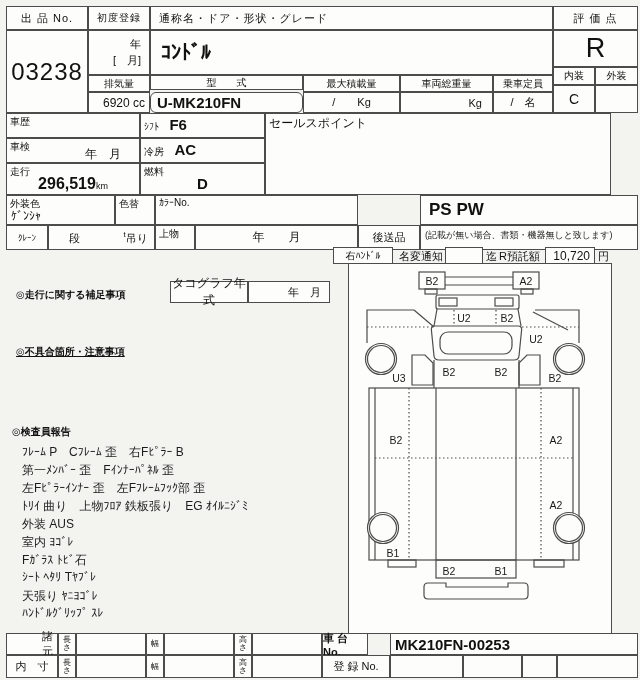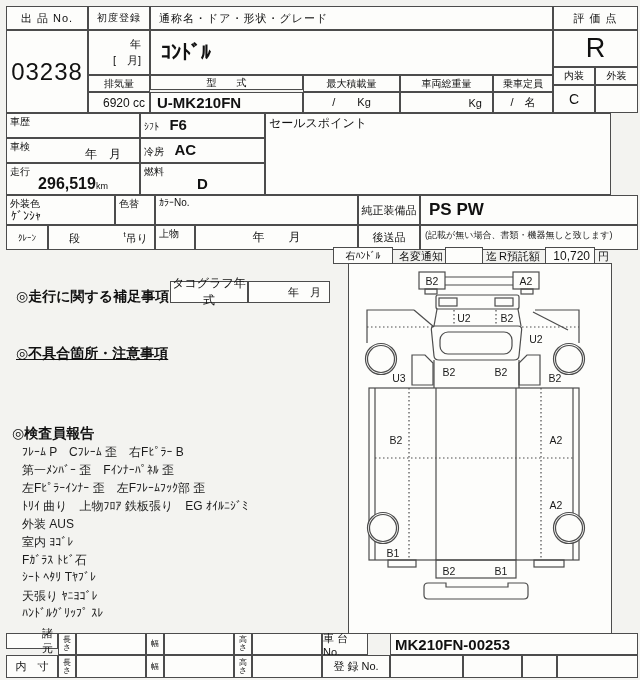--- a/index.html
+++ b/index.html
@@ -4,24 +4,24 @@
 <style>
   html,body{margin:0;padding:0;}
   body{width:640px;height:680px;background:#e9e9e6;font-family:"Liberation Sans","DejaVu Sans",sans-serif;color:#111;}
   .sheet{position:relative;width:640px;height:680px;background:#f3f3f0;overflow:hidden;}
   .cell{position:absolute;box-sizing:border-box;border:1px solid #4c4c4c;background:#fdfdfb;}
   .free{position:absolute;box-sizing:border-box;}
   .cen{display:flex;align-items:center;justify-content:center;}
   .hdr{font-size:11px;letter-spacing:1px;}
   .corner{position:absolute;top:1px;left:3px;font-size:10px;letter-spacing:0;}
   .pre{white-space:pre-line;}
-  .val-big{font-size:15px;font-weight:600;}
+  .val-big{font-size:15px;font-weight:600;border-radius:6px;}
   .inline-lab{font-size:10px;margin-right:6px;}
   .report-line{position:absolute;left:22px;font-size:12px;color:#1c1c1c;white-space:pre;}
-  .heading{font-size:14px;font-weight:600;color:#111;}
+  .heading{font-size:10px;font-weight:600;color:#111;}
   svg text{font-family:"Liberation Sans","DejaVu Sans",sans-serif;font-size:10.5px;fill:#1a1a1a;}
   .sup{font-size:8px;vertical-align:top;line-height:8px;}
   .tiny{font-size:8px;line-height:8px;}
 </style>
 </head>
 <body>
 
 <div class="sheet">
 
   <div class="cell cen hdr" style="left:6px;top:6px;width:82px;height:24px;">出 品 No.</div>
@@ -100,21 +100,20 @@
   </div>
   <div class="cell" style="left:155px;top:225px;width:40px;height:25px;">
     <span class="corner">上物</span>
   </div>
   <div class="cell cen" style="left:195px;top:225px;width:163px;height:25px;font-size:12px;">年　　月</div>
 
   <div class="cell" style="left:265px;top:113px;width:346px;height:82px;">
     <span class="corner" style="font-size:12px;">セールスポイント</span>
     <span></span>
   </div>
-  <div class="cell cen" style="left:358px;top:195px;width:62px;height:30px;font-size:11px;">純正装備品</div>
   <div class="cell" style="left:420px;top:195px;width:218px;height:30px;display:flex;align-items:center;padding-left:8px;font-size:17px;font-weight:600;">PS PW</div>
   <div class="cell cen" style="left:358px;top:225px;width:62px;height:25px;font-size:11px;">後送品</div>
   <div class="cell" style="left:420px;top:225px;width:218px;height:25px;padding:3px 0 0 4px;font-size:9px;color:#222;">(記載が無い場合、書類・機器無しと致します)</div>
 
   <div class="cell cen" style="left:333px;top:247px;width:60px;height:17px;font-size:10px;">右ﾊﾝﾄﾞﾙ</div>
   <div class="free" style="left:399px;top:249px;font-size:11px;">名変通知</div>
   <div class="cell" style="left:445px;top:247px;width:38px;height:17px;"></div>
   <div class="free" style="left:486px;top:249px;font-size:11px;">迄</div>
   <div class="free" style="left:499px;top:249px;font-size:11px;">R預託額</div>
   <div class="cell" style="left:545px;top:247px;width:50px;height:17px;display:flex;align-items:center;justify-content:flex-end;padding-right:4px;font-size:12px;">10,720</div>
@@ -211,41 +210,41 @@
       <text x="206" y="118" text-anchor="middle">B2</text>
       <text x="47" y="180" text-anchor="middle">B2</text>
       <text x="207" y="180" text-anchor="middle">A2</text>
       <text x="207" y="245" text-anchor="middle">A2</text>
       <text x="44" y="293" text-anchor="middle">B1</text>
       <text x="100" y="311" text-anchor="middle">B2</text>
       <text x="152" y="311" text-anchor="middle">B1</text>
     </svg>
   </div>
 
-  <div class="cell cen" style="left:6px;top:633px;width:52px;height:16px;font-size:11px;padding-left:42px;">諸　元</div>
+  <div class="cell cen" style="left:6px;top:633px;width:52px;height:22px;font-size:11px;padding-left:42px;">諸　元</div>
   <div class="cell cen tiny pre" style="left:58px;top:633px;width:18px;height:22px;">長
 さ</div>
   <div class="cell" style="left:76px;top:633px;width:70px;height:22px;"></div>
   <div class="cell cen tiny" style="left:146px;top:633px;width:18px;height:22px;">幅</div>
   <div class="cell" style="left:164px;top:633px;width:70px;height:22px;"></div>
   <div class="cell cen tiny pre" style="left:234px;top:633px;width:18px;height:22px;">高
 さ</div>
   <div class="cell" style="left:252px;top:633px;width:70px;height:22px;"></div>
 
   <div class="cell cen" style="left:6px;top:655px;width:52px;height:23px;font-size:11px;">内　寸</div>
   <div class="cell cen tiny pre" style="left:58px;top:655px;width:18px;height:23px;">長
 さ</div>
   <div class="cell" style="left:76px;top:655px;width:70px;height:23px;"></div>
   <div class="cell cen tiny" style="left:146px;top:655px;width:18px;height:23px;">幅</div>
   <div class="cell" style="left:164px;top:655px;width:70px;height:23px;"></div>
   <div class="cell cen tiny pre" style="left:234px;top:655px;width:18px;height:23px;">高
 さ</div>
   <div class="cell" style="left:252px;top:655px;width:70px;height:23px;"></div>
 
-  <div class="cell cen" style="left:322px;top:633px;width:46px;height:22px;font-size:11px;">車 台 No.</div>
+  <div class="cell cen" style="left:322px;top:633px;width:46px;height:22px;font-size:11px;font-weight:bold;">車 台 No.</div>
   <div class="cell" style="left:390px;top:633px;width:248px;height:22px;display:flex;align-items:center;padding-left:4px;font-size:15px;font-weight:600;">MK210FN-00253</div>
   <div class="cell cen" style="left:322px;top:655px;width:68px;height:23px;font-size:11px;">登 録 No.</div>
   <div class="cell" style="left:390px;top:655px;width:73px;height:23px;"></div>
   <div class="cell" style="left:463px;top:655px;width:59px;height:23px;"></div>
   <div class="cell" style="left:522px;top:655px;width:35px;height:23px;"></div>
   <div class="cell" style="left:557px;top:655px;width:81px;height:23px;"></div>
 
 </div>
 
 </body></html>

